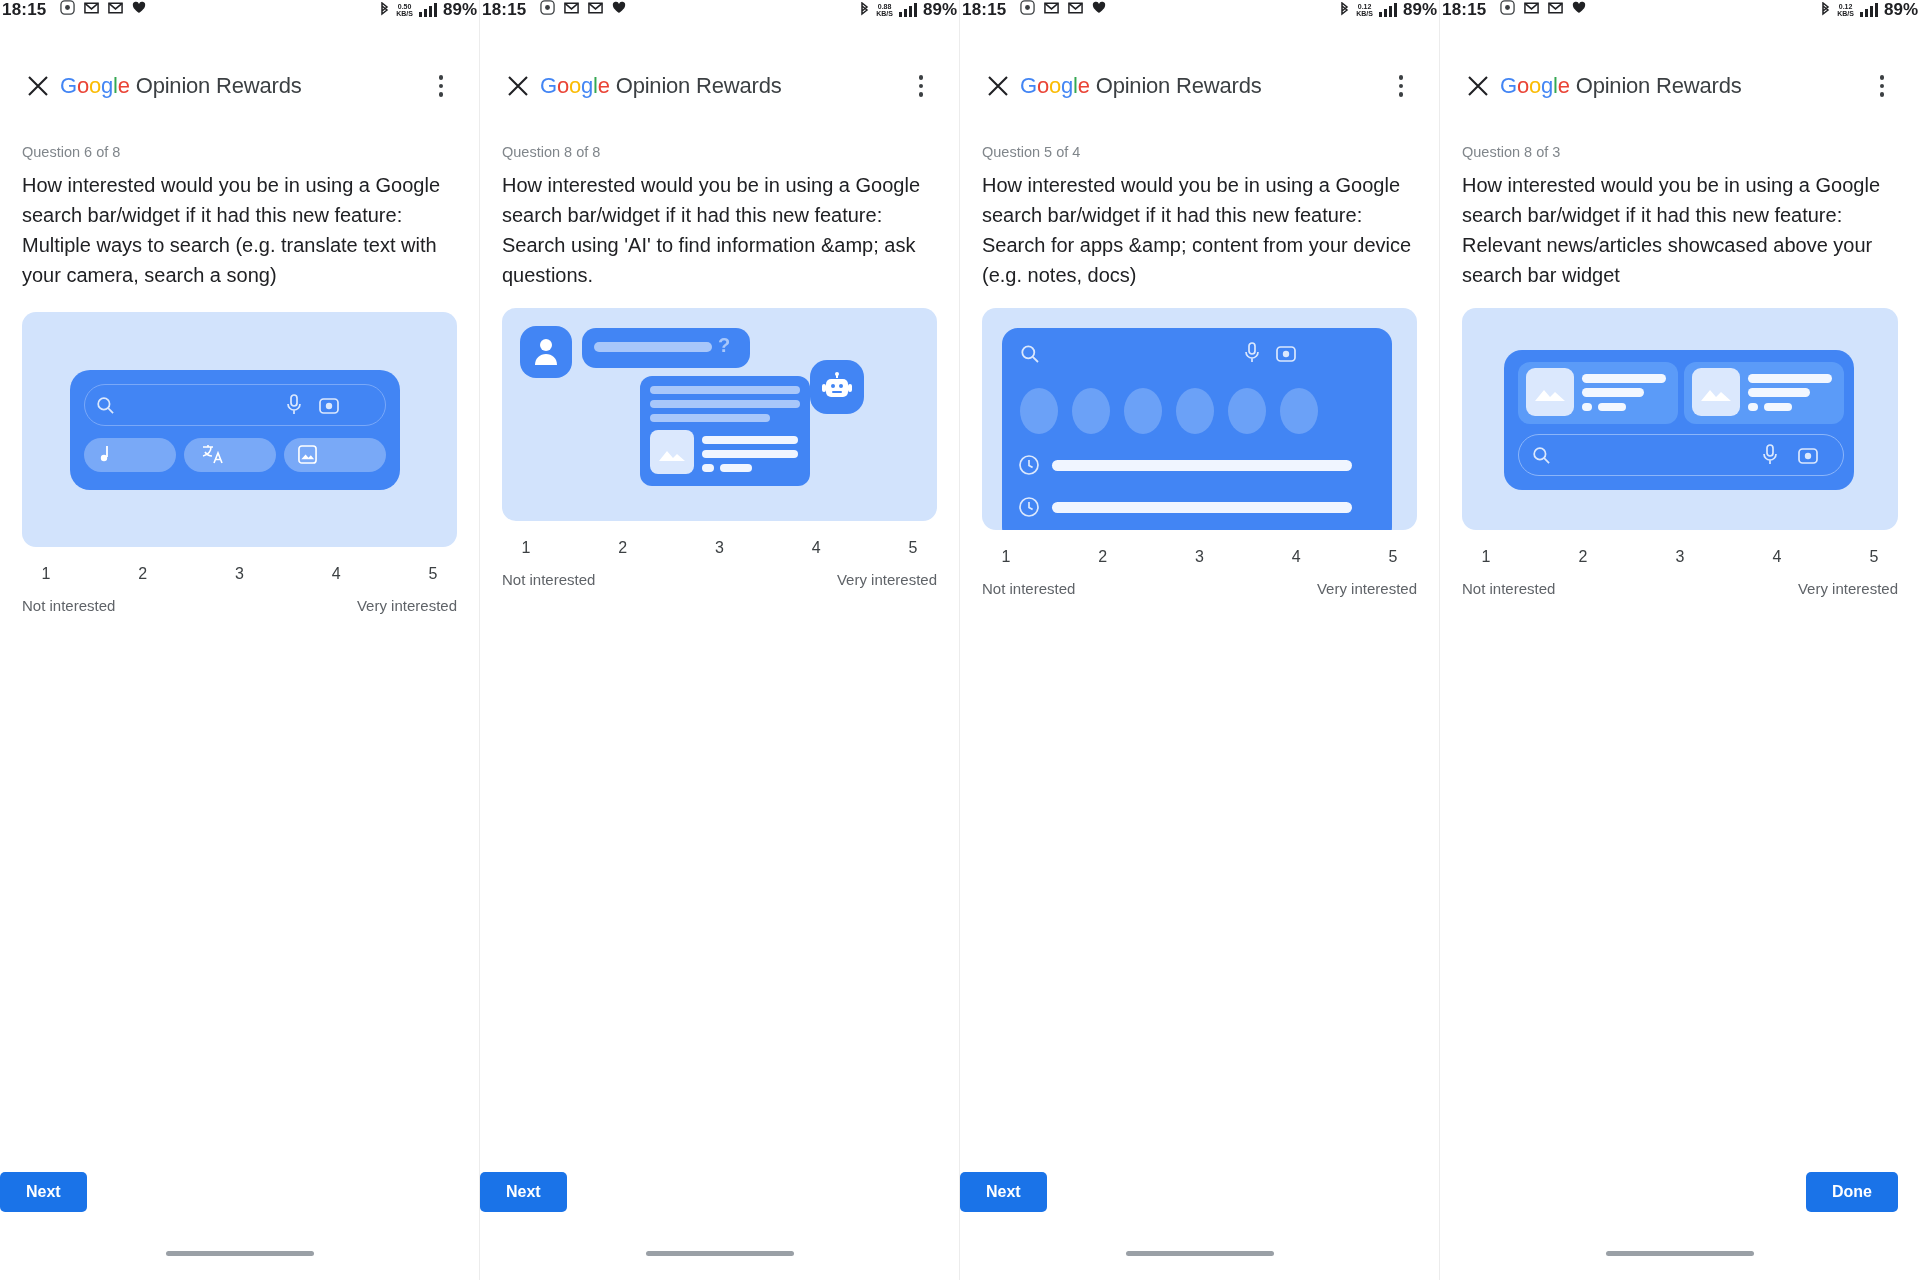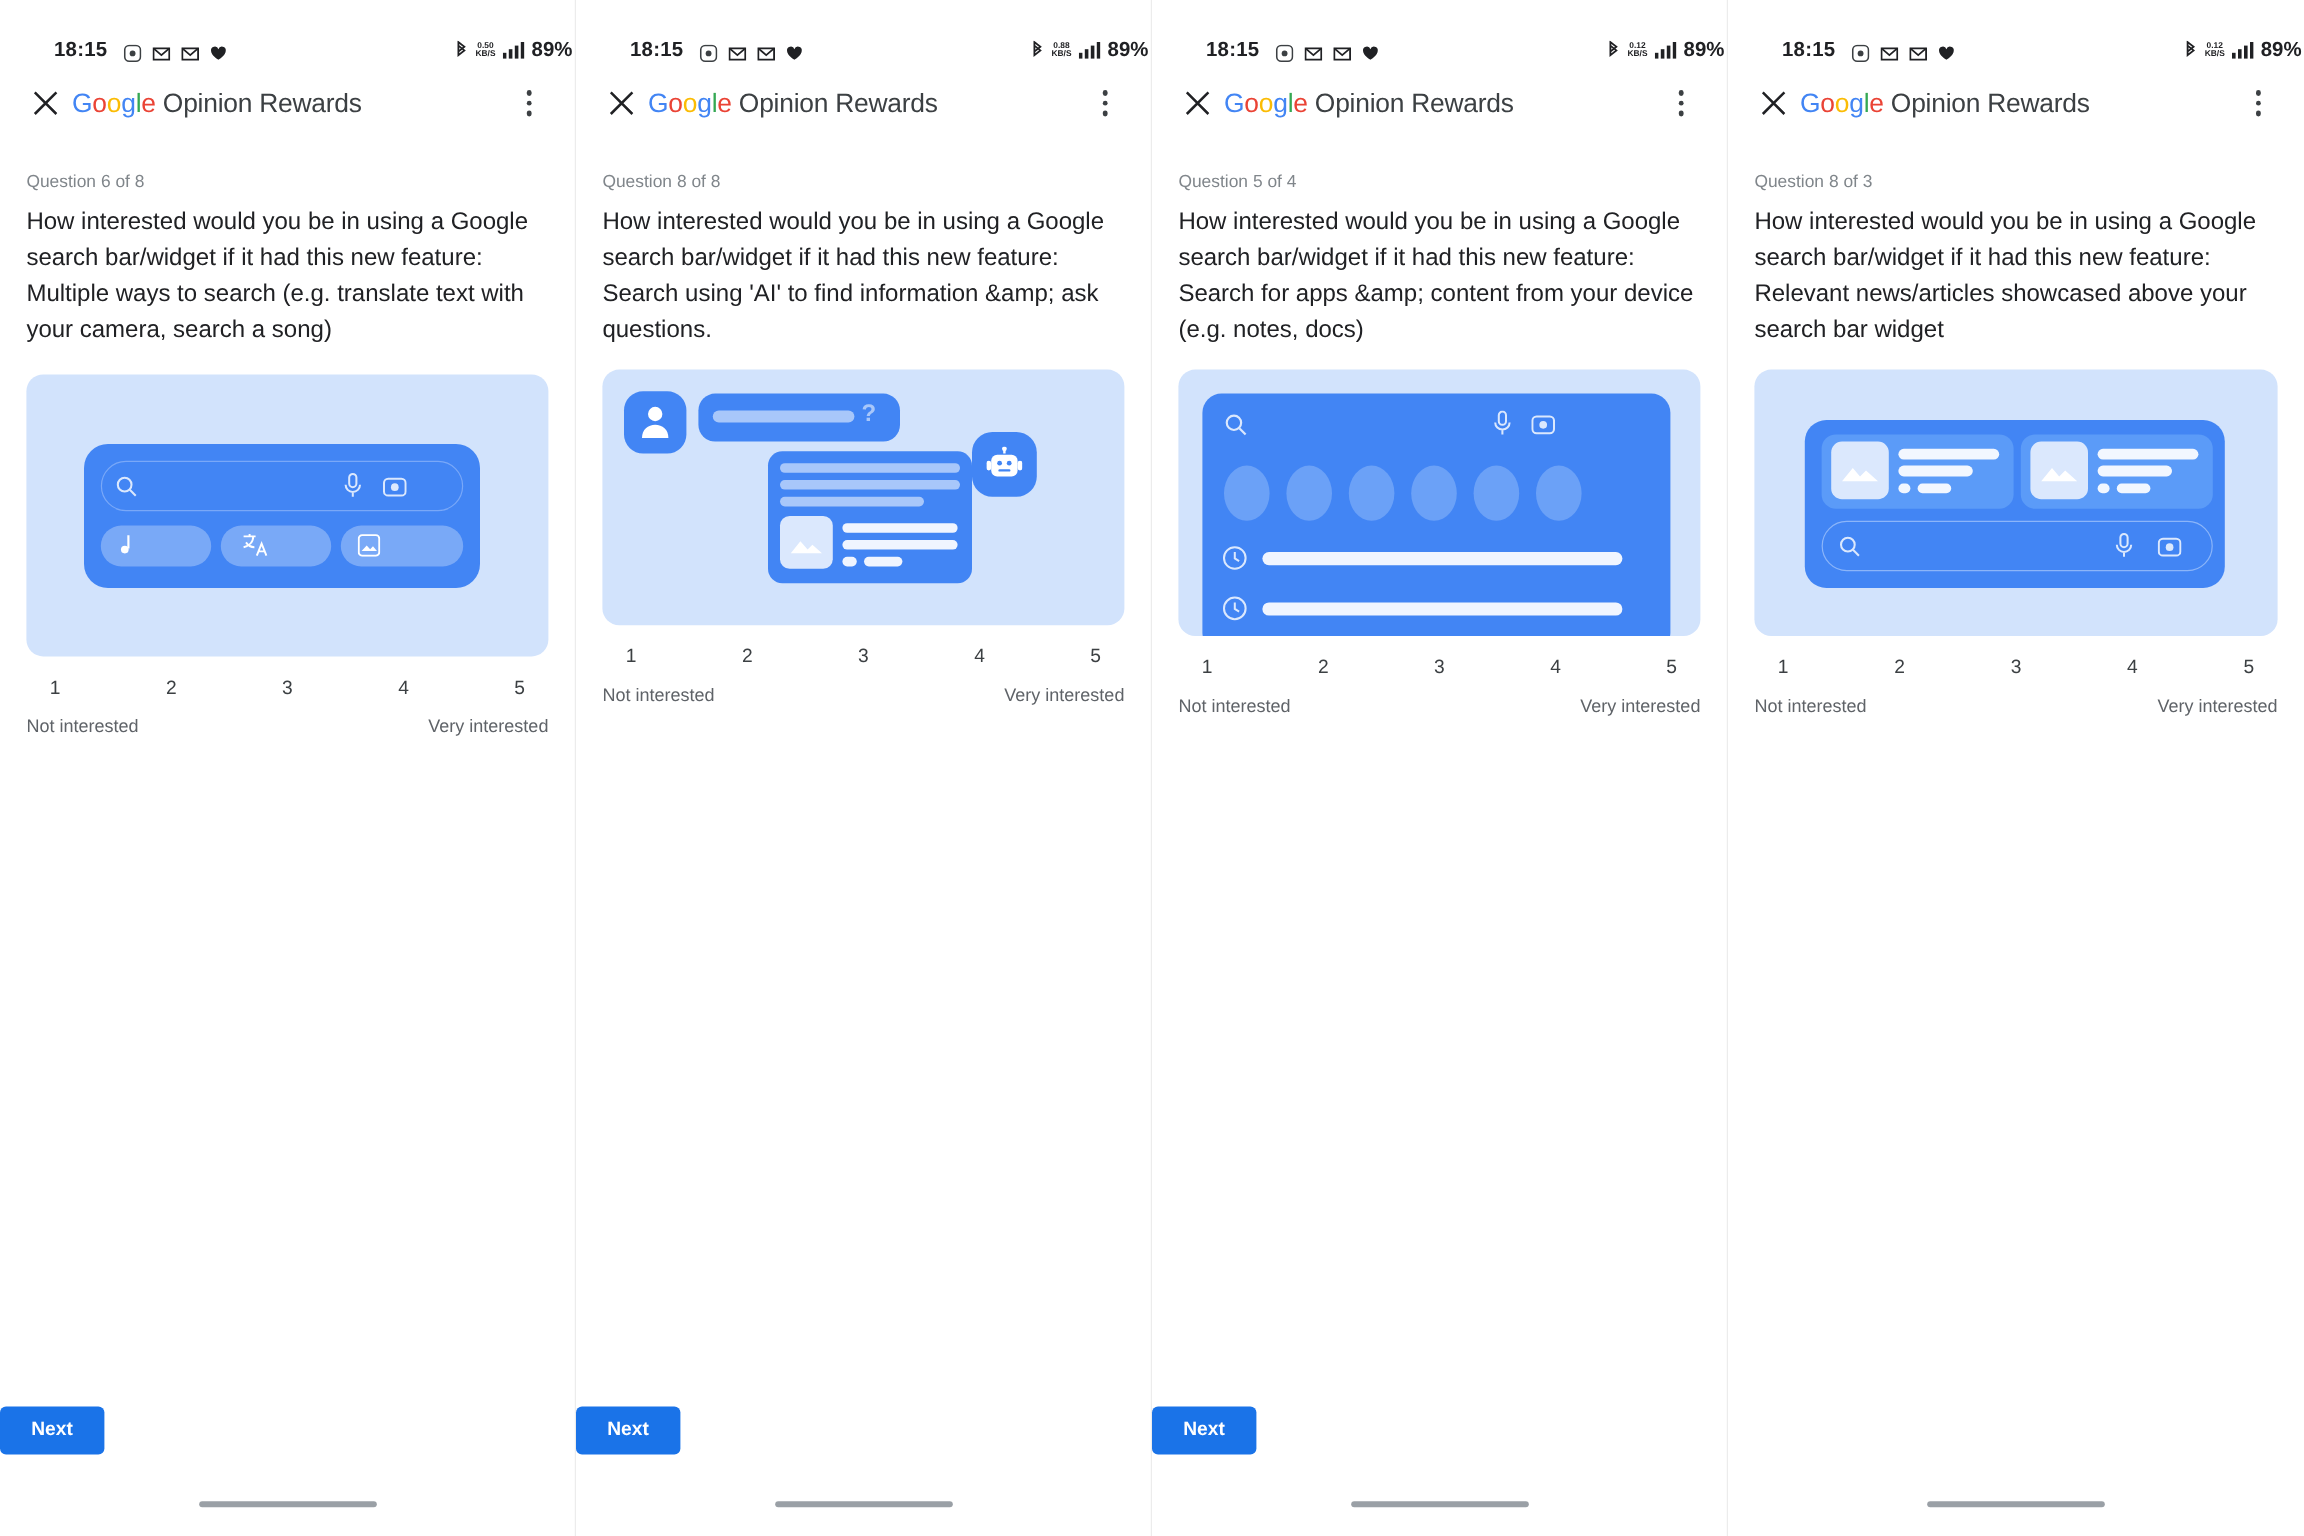--- a/index.html
+++ b/index.html
@@ -15,25 +15,24 @@
     width: 480px; height: 1280px;
     background: #ffffff;
     border-right: 1px solid #ececec;
     display: flex; flex-direction: column;
   }
   .screen:last-child { border-right: none; }
 
   
   .statusbar {
     height: 52px;
-    display: flex; align-items: flex-end;
+    display: flex; align-items: flex-start;
     padding: 0 2px;
     font-size: 17px; color: #202124;
     font-weight: 600;
-    margin-left: 43px;
   }
   .sb-time { letter-spacing: .2px; }
   .sb-left-icons { display: flex; align-items: center; gap: 9px; margin-left: 14px; }
   .sb-spacer { flex: 1; }
   .sb-right { display: flex; align-items: center; gap: 6px; }
   .sb-icon { display: inline-flex; align-items: center; justify-content: center; }
   .sb-rate {
     display: flex; flex-direction: column; align-items: center;
     font-size: 7px; line-height: 7px; font-weight: 700; color: #202124;
   }
@@ -622,16 +621,19 @@
         <span class="scale-num">3</span>
         <span class="scale-num">4</span>
         <span class="scale-num">5</span>
       </div>
       <div class="scale-labels">
         <span>Not interested</span>
         <span>Very interested</span>
       </div>
     </div>
 
+    <div class="btnrow right">
+      <button class="cta">Done</button>
+    </div>
     <div class="navbar-pill"></div>
   </div>
 
 </div>
 
 </body></html>

